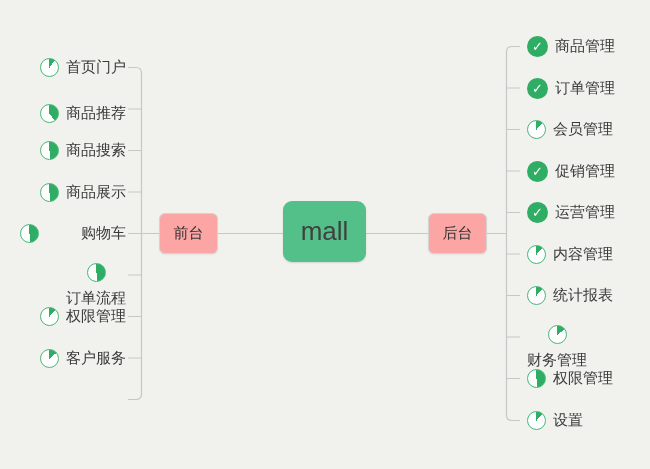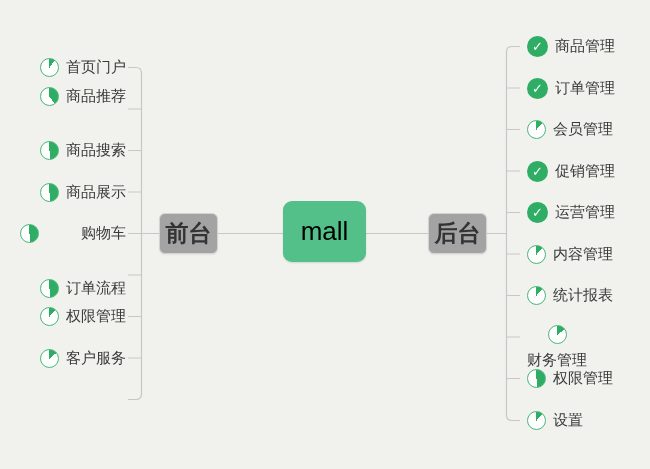--- a/index.html
+++ b/index.html
@@ -14,31 +14,30 @@
 
   .node{
     position:absolute;
     display:flex;align-items:center;justify-content:center;
     box-sizing:border-box;
     cursor:default;
   }
   .node-root{
     left:283px;top:201px;width:83px;height:61px;
     border-radius:9px;
-    color:#000000;font-size:26px;
+    color:#404040;font-size:26px;
     box-shadow:0 1px 2px rgba(0,0,0,.12);
   }
   .node-branch{
     width:59px;height:41px;
-    background:#a3a3a3;
+    background:#fca5a5;
     border:1px solid #d4d4d2;
     border-radius:6px;
-    color:#333333;font-size:23px;
+    color:#333333;font-size:15px;
     box-shadow:0 1px 2px rgba(0,0,0,.06);
-    font-weight:bold;
   }
   .node-branch.left{left:159px;top:213px;}
   .node-branch.right{left:428px;top:213px;}
 
   .item-row{
     position:absolute;height:24px;
     display:flex;align-items:center;gap:7px;
     white-space:nowrap;
   }
   .item-row .label{font-size:15px;color:#3a3a3a;}
@@ -82,37 +81,37 @@
   </div>
 
   <div class="node node-branch right">
     <span>后台</span>
   </div>
 
   <div class="item-row" style="top: 55.5px; right: 524px;">
       <span class="icon pie" style="border: 1.5px solid rgb(69, 184, 120); background-image: conic-gradient(rgb(47, 173, 100) 0deg, rgb(47, 173, 100) 10%, rgba(0, 0, 0, 0) 10%, rgba(0, 0, 0, 0) 100%);"></span>
       <span class="label">首页门户</span>
     </div>
-    <div class="item-row" style="top: 84px; right: 524px;">
+    <div class="item-row" style="top: 101px; right: 524px;">
       <span class="icon pie" style="border: 1.5px solid rgb(69, 184, 120); background-image: conic-gradient(rgb(47, 173, 100) 0deg, rgb(47, 173, 100) 40%, rgba(0, 0, 0, 0) 40%, rgba(0, 0, 0, 0) 100%);"></span>
       <span class="label">商品推荐</span>
     </div>
     <div class="item-row" style="top: 138.5px; right: 524px;">
       <span class="icon pie" style="border: 1.5px solid rgb(69, 184, 120); background-image: conic-gradient(rgb(47, 173, 100) 0deg, rgb(47, 173, 100) 50%, rgba(0, 0, 0, 0) 50%, rgba(0, 0, 0, 0) 100%);"></span>
       <span class="label">商品搜索</span>
     </div>
     <div class="item-row" style="top: 180px; right: 524px;">
       <span class="icon pie" style="border: 1.5px solid rgb(69, 184, 120); background-image: conic-gradient(rgb(47, 173, 100) 0deg, rgb(47, 173, 100) 50%, rgba(0, 0, 0, 0) 50%, rgba(0, 0, 0, 0) 100%);"></span>
       <span class="label">商品展示</span>
     </div>
     <div class="item-row" style="top: 221.5px; right: 524px; gap: 42px;">
       <span class="icon pie" style="border: 1.5px solid rgb(69, 184, 120); background-image: conic-gradient(rgb(47, 173, 100) 0deg, rgb(47, 173, 100) 50%, rgba(0, 0, 0, 0) 50%, rgba(0, 0, 0, 0) 100%);"></span>
       <span class="label">购物车</span>
     </div>
-    <div class="item-row" style="top: 276px; right: 524px;">
+    <div class="item-row" style="top: 263px; right: 524px; flex-direction: column;">
       <span class="icon pie" style="border: 1.5px solid rgb(69, 184, 120); background-image: conic-gradient(rgb(47, 173, 100) 0deg, rgb(47, 173, 100) 50%, rgba(0, 0, 0, 0) 50%, rgba(0, 0, 0, 0) 100%);"></span>
       <span class="label">订单流程</span>
     </div>
     <div class="item-row" style="top: 304.5px; right: 524px;">
       <span class="icon pie" style="border: 1.5px solid rgb(69, 184, 120); background-image: conic-gradient(rgb(47, 173, 100) 0deg, rgb(47, 173, 100) 12%, rgba(0, 0, 0, 0) 12%, rgba(0, 0, 0, 0) 100%);"></span>
       <span class="label">权限管理</span>
     </div>
     <div class="item-row" style="top: 346px; right: 524px; justify-content: center;">
       <span class="icon pie" style="border: 1.5px solid rgb(69, 184, 120); background-image: conic-gradient(rgb(47, 173, 100) 0deg, rgb(47, 173, 100) 14%, rgba(0, 0, 0, 0) 14%, rgba(0, 0, 0, 0) 100%);"></span>
       <span class="label">客户服务</span>

